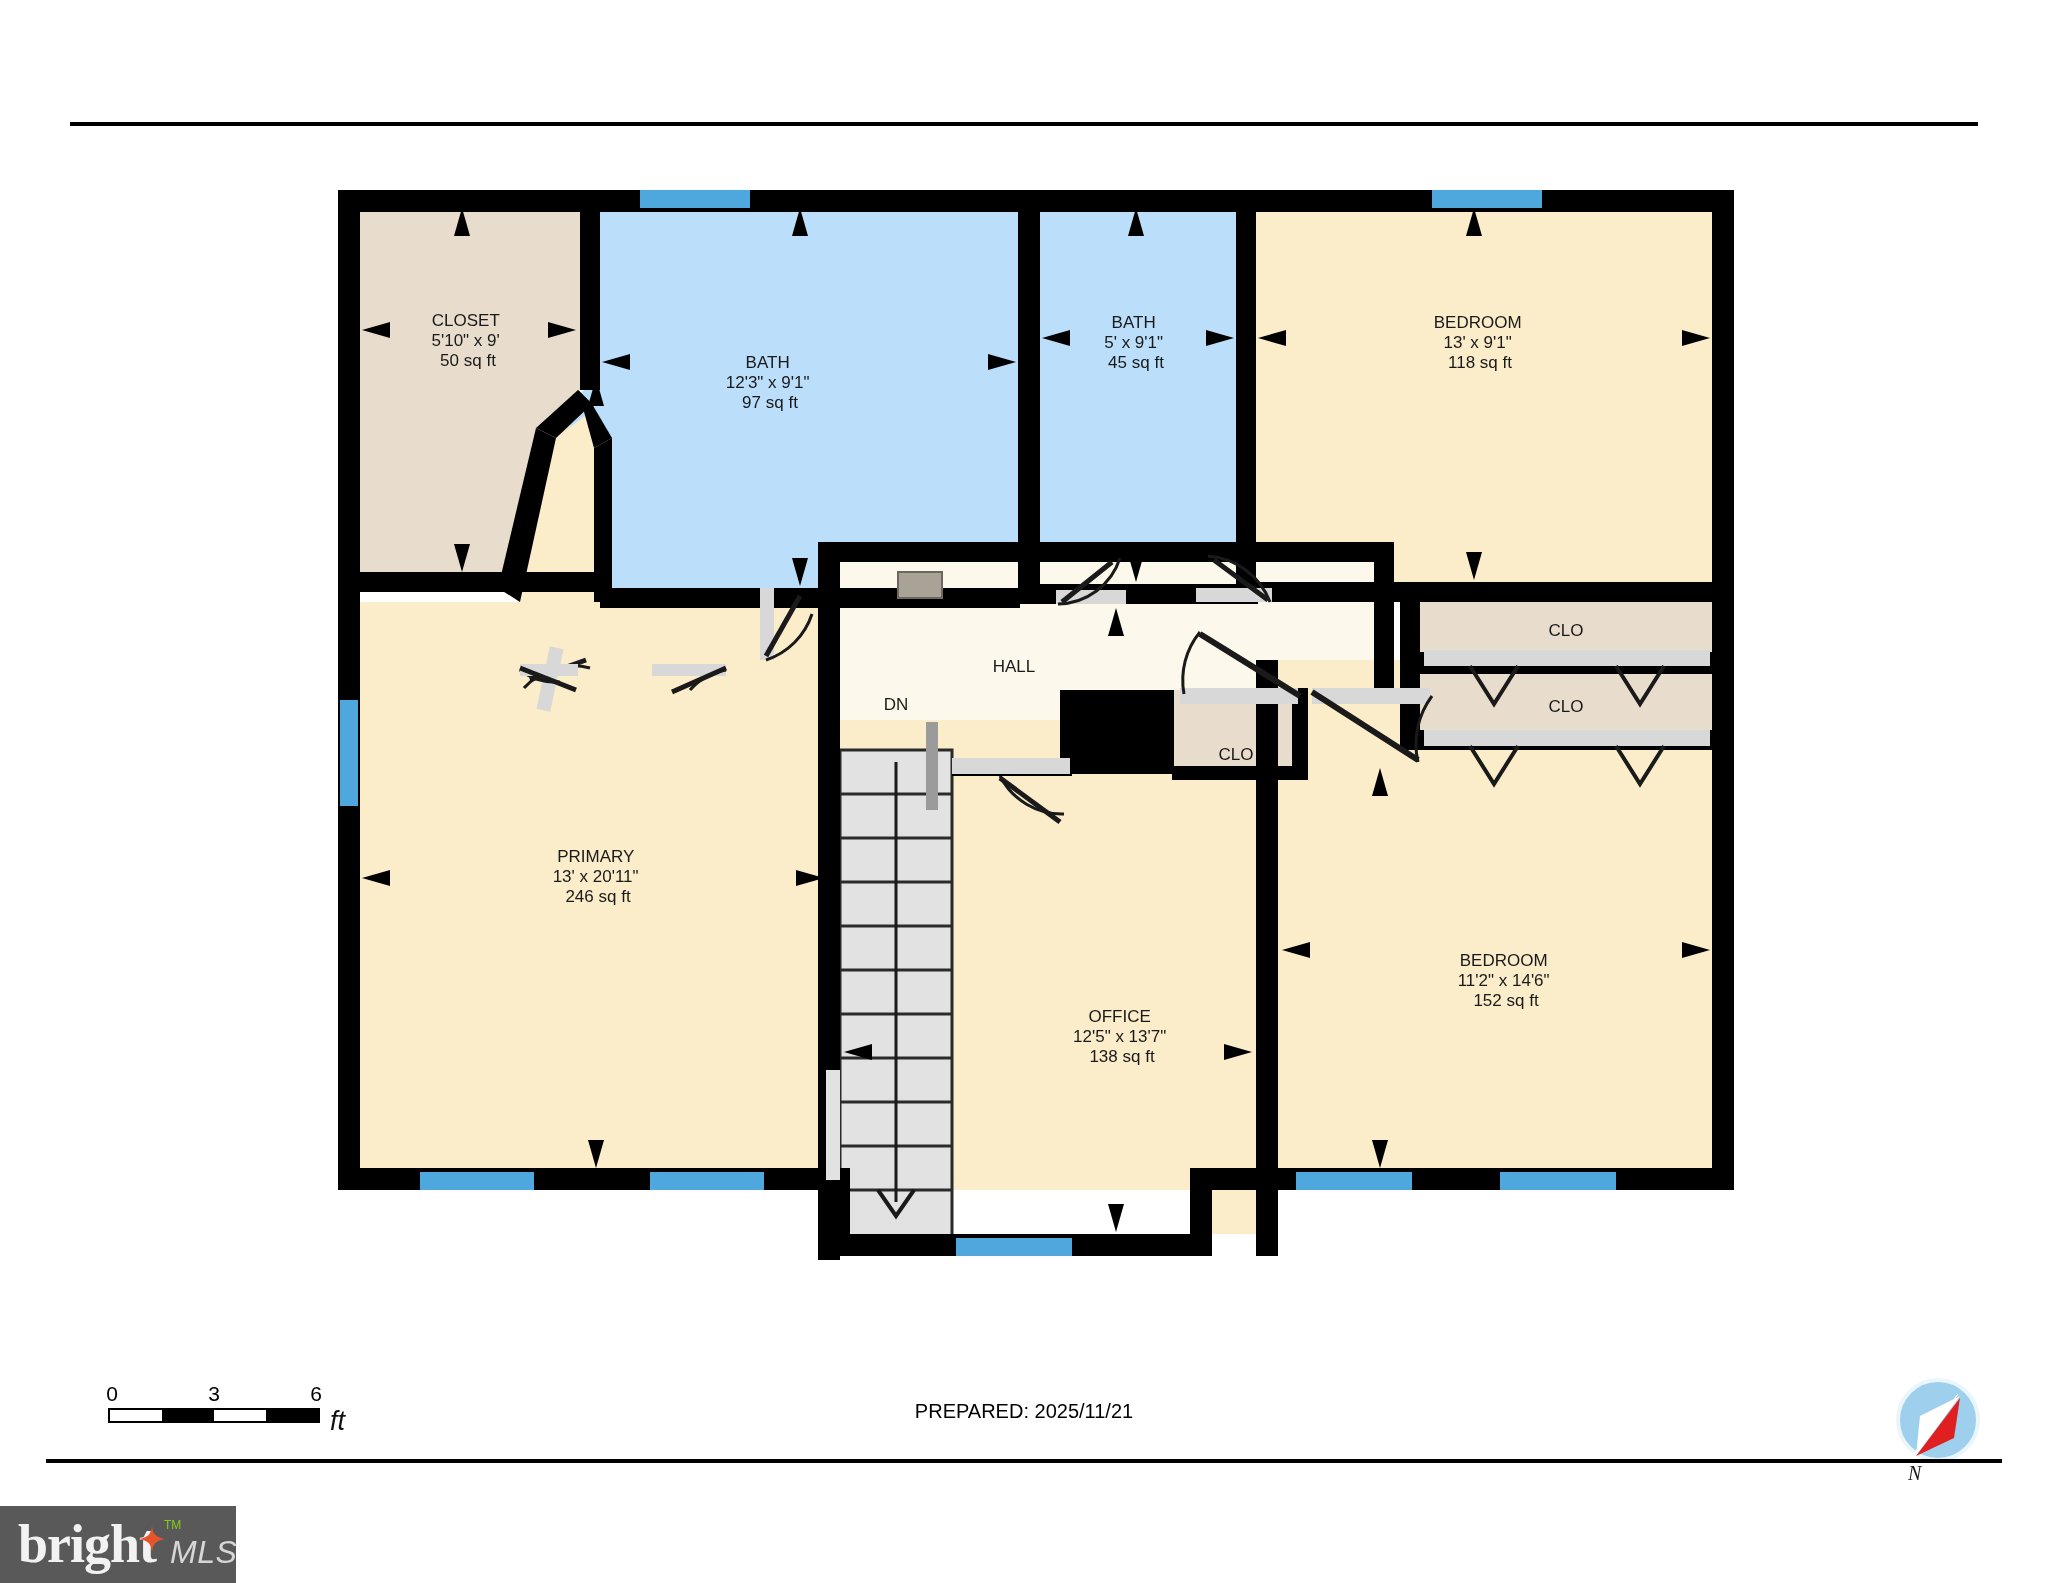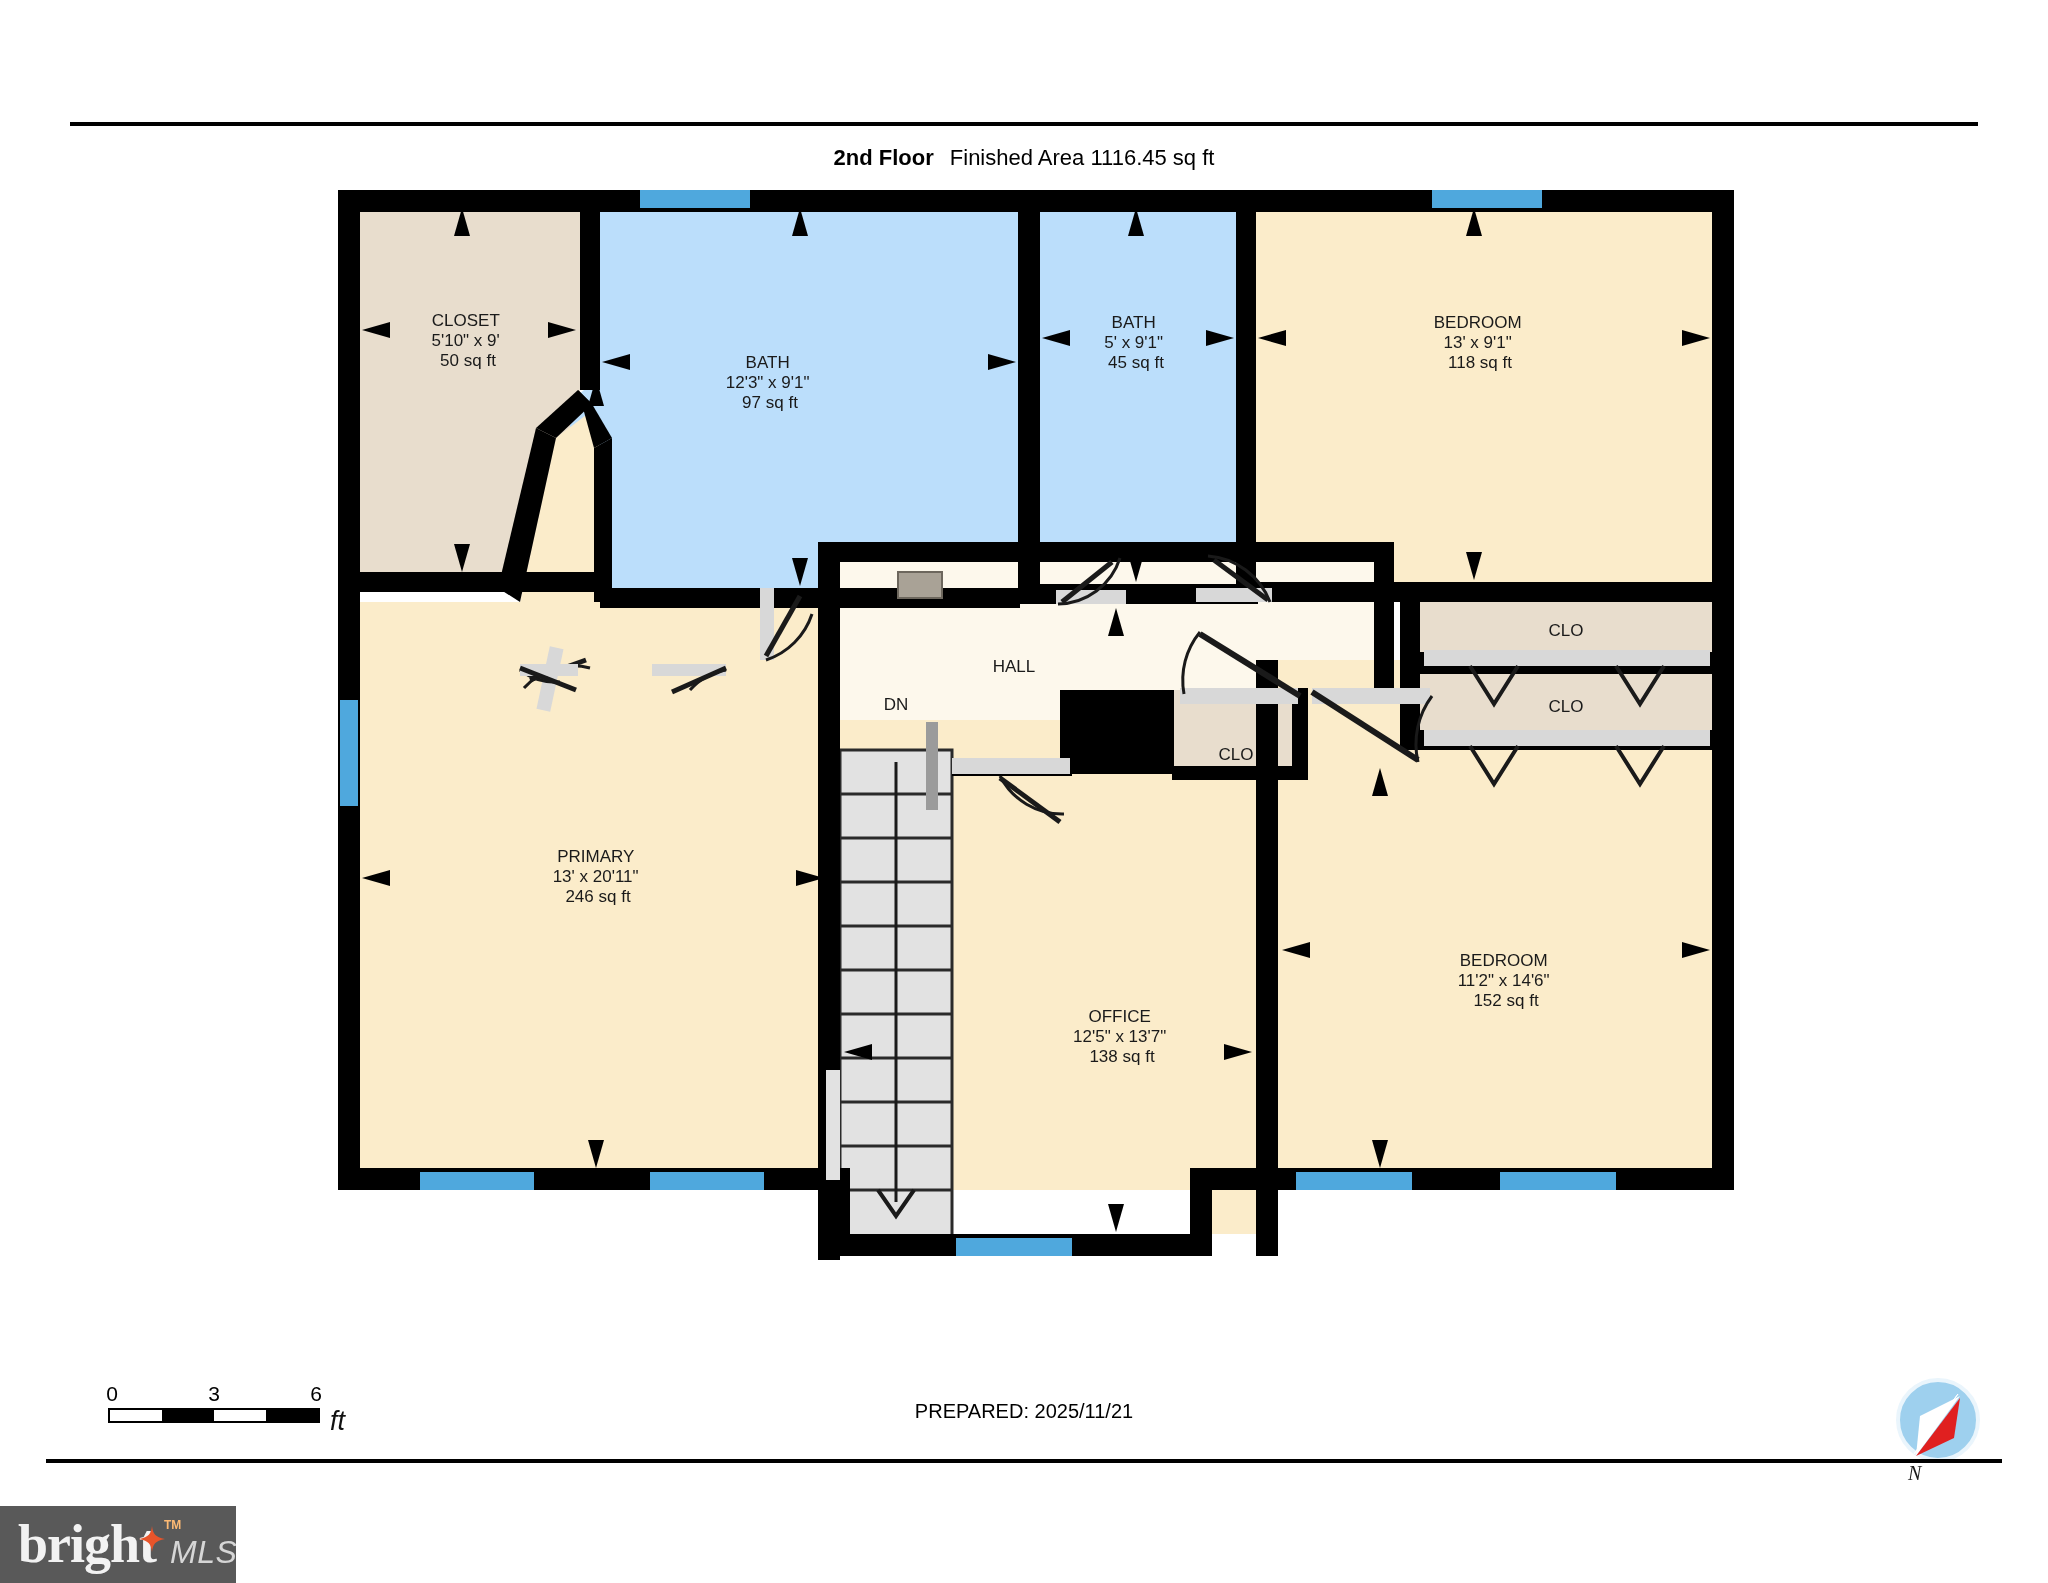--- a/index.html
+++ b/index.html
@@ -187,43 +187,39 @@
     width: 26px;
     height: 26px;
     color: #e8542a;
   }
   .logo-tm {
     position: absolute;
     left: 146px;
     top: 6px;
     font-family: "Liberation Sans", sans-serif;
     font-size: 12px;
-    color: #fdba74;
-    font-weight: bold;
+    color: #84cc16;
   }
   .logo-mls {
     position: absolute;
     left: 152px;
     top: 22px;
     font-family: "Liberation Sans", sans-serif;
     font-size: 32px;
     color: #d6d6d6;
     letter-spacing: 0.5px;
     font-style: italic;
   }
 </style>
 </head>
 <body>
 
 <div id="page">
 
   <div class="rule-top"></div>
-  <div class="subtitle">
-    <span class="floor-label">2nd Floor</span><span>Finished Area 1116.45 sq ft</span>
-  </div>
 
   <div id="plan-wrap">
     <svg id="plan" width="2048" height="1170" viewBox="0 0 2048 1170" xmlns="http://www.w3.org/2000/svg">
 
       <rect x="358" y="20" width="222" height="362" fill="#e8ddcd"></rect>
 
       <path d="M 598 20 L 1018 20 L 1018 398 L 760 398 L 760 412 L 600 412
                L 600 290 L 570 260 L 570 212 L 598 188 Z" fill="#bbdefb"></path>
 
       <rect x="1040" y="20" width="196" height="392" fill="#bbdefb"></rect>

